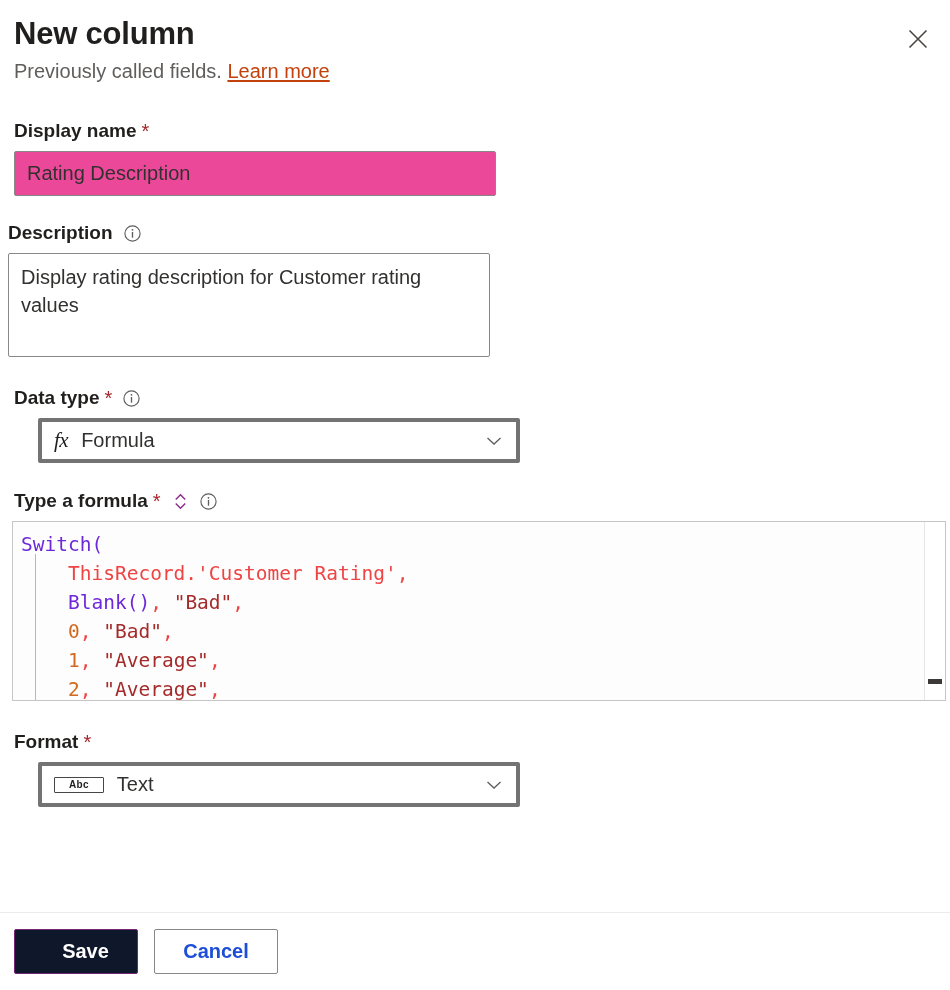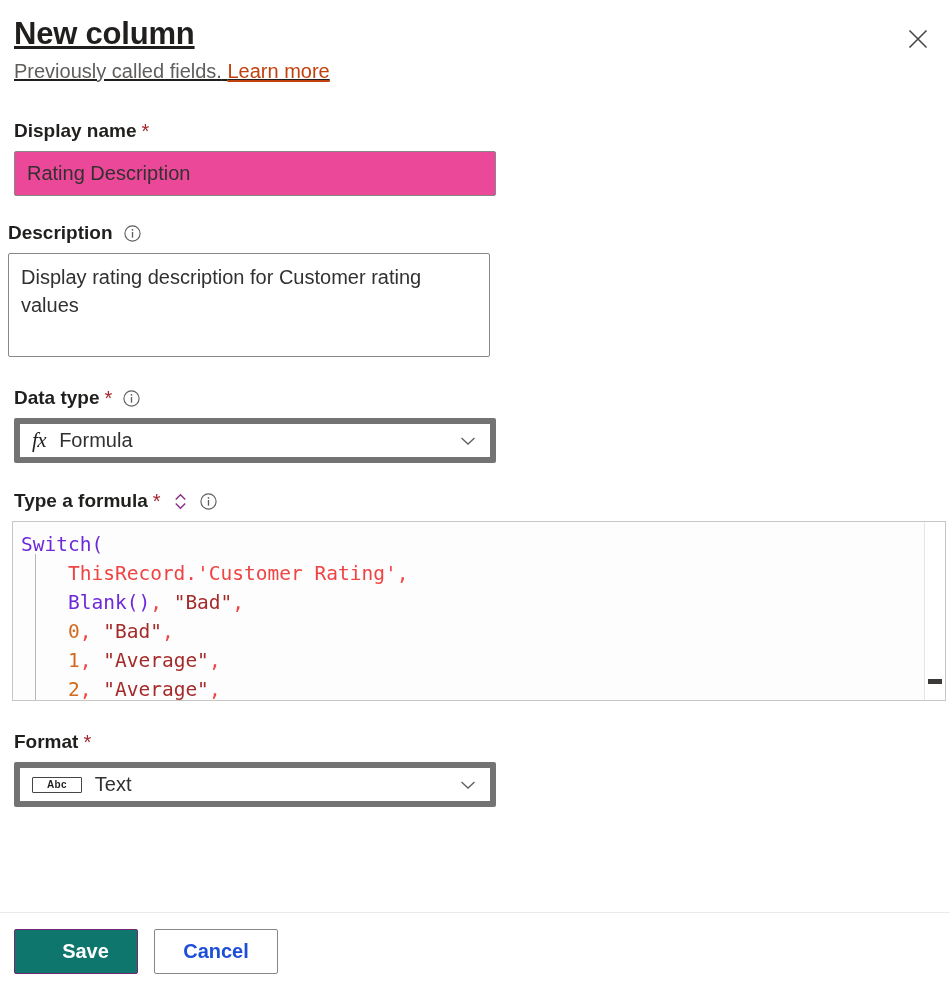--- a/index.html
+++ b/index.html
@@ -24,21 +24,20 @@
   }
 
   
   .header {
     position: absolute;
     left: 0;
     top: 0;
     width: 860px;
     padding: 14px 14px 0 14px;
     box-sizing: border-box;
-    text-decoration: underline;
   }
   .panel-title {
     font-size: 31px;
     font-weight: 600;
     color: #201f1e;
     letter-spacing: -0.2px;
     line-height: 40px;
     margin: 0;
   }
   .subtitle {
@@ -134,27 +133,28 @@
     line-height: 28px;
     resize: none;
     outline: none;
   }
 
   .dropdown {
     position: relative;
     width: 482px;
     height: 45px;
     box-sizing: border-box;
-    border: 6px solid #737373;
+    border: 4px solid #737373;
     border-radius: 2px;
     background: #ffffff;
     display: flex;
     align-items: center;
     padding: 0 12px;
     cursor: pointer;
+    margin-left: 24px;
   }
   .dd-value {
     font-size: 20px;
     color: #323130;
     display: flex;
     align-items: center;
   }
   .fx-icon {
     font-family: "Liberation Serif", serif;
     font-style: italic;
@@ -257,21 +257,21 @@
     height: 45px;
     min-width: 124px;
     font-family: "Liberation Sans", sans-serif;
     font-size: 20px;
     font-weight: 600;
     border-radius: 2px;
     cursor: pointer;
     padding: 0 18px;
   }
   .btn-primary {
-    background: #0f766e;
+    background: #0f172a;
     color: #ffffff;
     border: 1px solid #742774;
     padding-left: 37px;
   }
   .btn-secondary {
     background: #ffffff;
     color: #1d4ed8;
     border: 1px solid #8a8886;
   }
 </style>

